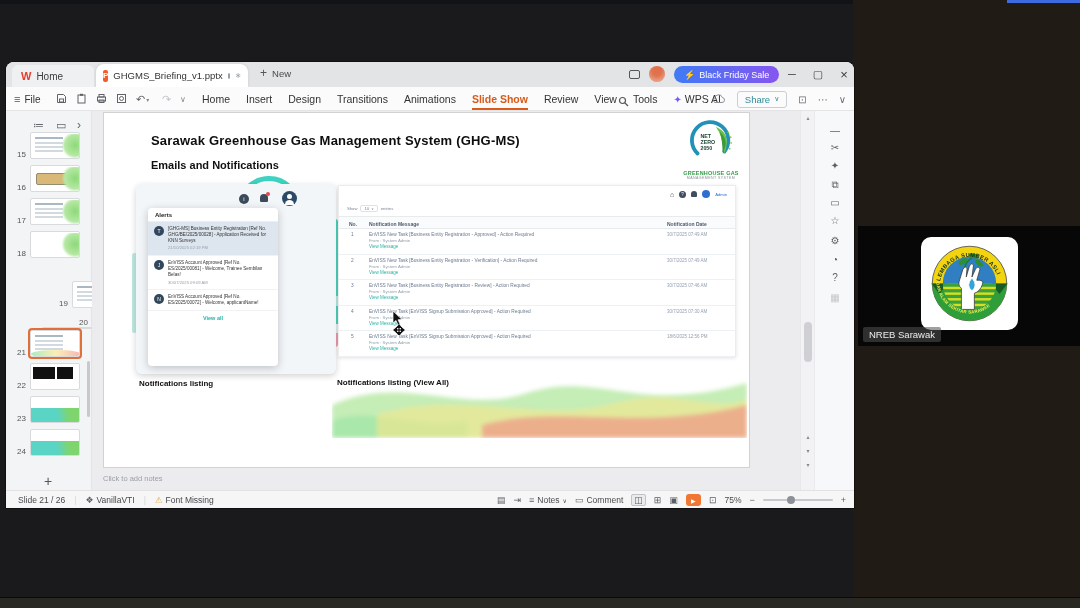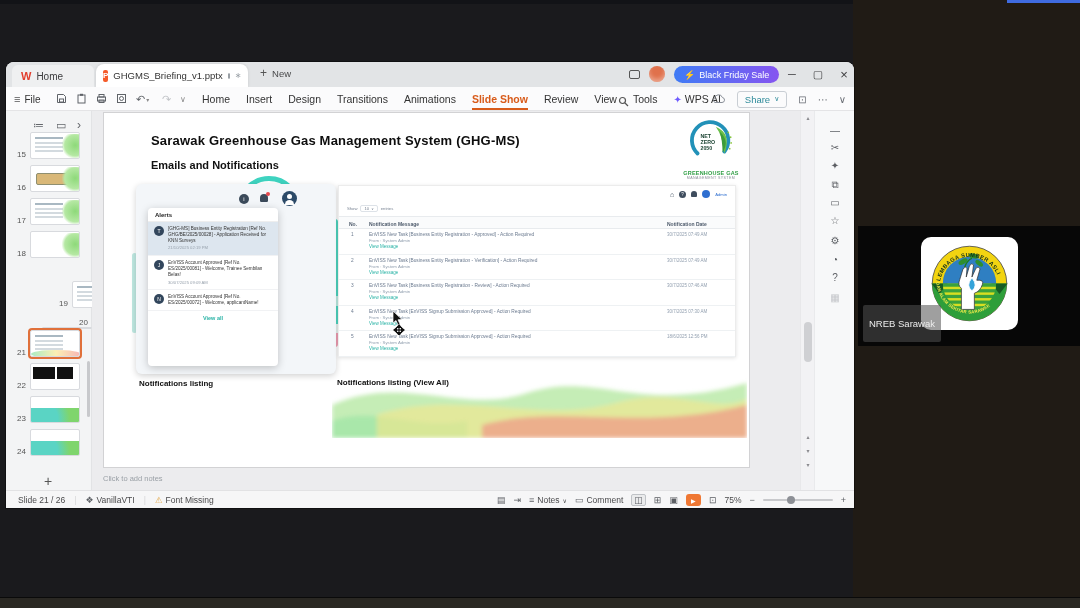--- a/index.html
+++ b/index.html
@@ -176,21 +176,21 @@
   .sb-view.active { border:1px solid #bfc2c6; background:#eaebec; border-radius:2px; padding:0 2px; }
   #sb-play { width:15px; height:12px; background:#ef7733; border-radius:3px; color:#fff; font-size:6px;
              display:flex; align-items:center; justify-content:center; }
   #sb-slider { position:relative; width:70px; height:2px; background:#c8c9cc; border-radius:1px; }
   #sb-slider .dot { position:absolute; left:24px; top:-3px; width:8px; height:8px; border-radius:50%; background:#8d9096; }
 
   
   #video-tile { left:858px; top:226px; width:222px; height:120px; background:#070707; }
   #nreb-card { position:absolute; left:63px; top:11px; width:97px; height:93px; background:#fff; border-radius:10px; }
   #tile-label { position:absolute; left:5px; bottom:4px; background:rgba(80,80,80,.55); color:#ececec;
-                font-size:9.5px; padding:13px 6px; border-radius:2px; }
+                font-size:9.5px; padding:2px 6px; border-radius:2px; }
 </style>
 </head>
 <body>
 
 <div id="root">
   <div class="abs" id="bg-topstrip"></div>
   <div class="abs" id="bg-right"></div>
   <div class="abs" id="bg-bluesliver"></div>
   <div class="abs" id="bg-bottomstrip"></div>
 

